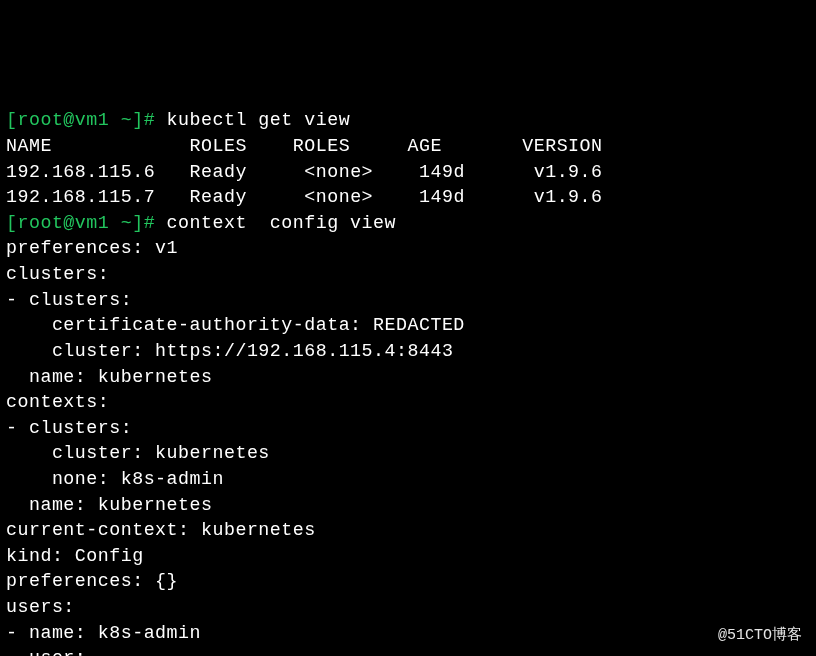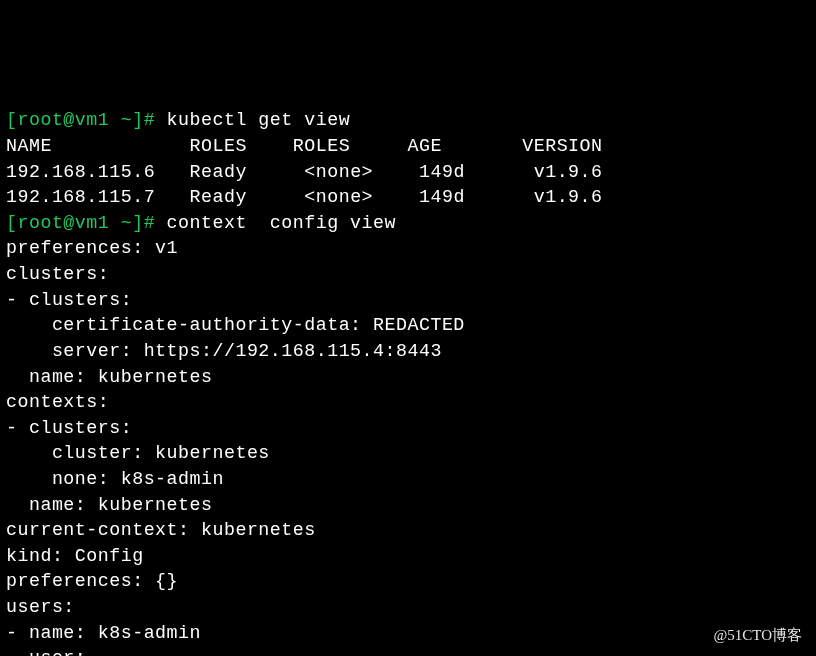--- a/index.html
+++ b/index.html
@@ -26,39 +26,39 @@
     }
     .prompt-l { color: #22c55e; }
     .prompt-c { color: #fff; }
     .watermark {
       position: absolute;
       bottom: 10px;
       right: 14px;
       font-size: 15px;
       color: #fff;
       opacity: 0.9;
-      font-family: Liberation Serif, serif;
+      font-family: Liberation Mono, monospace;
       letter-spacing: 0;
     }
   </style>
 </head>
 <body>
 
 
 
 <div class="terminal"><span class="prompt-l">[root@vm1 ~]# </span><span class="prompt-c">kubectl get view</span>
 <span><span>NAME</span>            <span>ROLES</span>    <span>ROLES</span>     <span>AGE</span>       <span>VERSION</span></span>
 <span><span>192.168.115.6</span>   <span>Ready</span>     <span>&lt;none&gt;</span>    <span>149d</span>      <span>v1.9.6</span></span>
 <span><span>192.168.115.7</span>   <span>Ready</span>     <span>&lt;none&gt;</span>    <span>149d</span>      <span>v1.9.6</span></span>
 <span class="prompt-l">[root@vm1 ~]# </span><span class="prompt-c">context  config view</span>
 <span>preferences: v1</span>
 <span>clusters:</span>
 <span>- clusters:</span>
 <span>    certificate-authority-data: REDACTED</span>
-<span>    server: https://192.168.115.4:8443</span>
+<span>    cluster: https://192.168.115.4:8443</span>
 <span>  name: kubernetes</span>
 <span>contexts:</span>
 <span>- clusters:</span>
 <span>    cluster: kubernetes</span>
 <span>    none: k8s-admin</span>
 <span>  name: kubernetes</span>
 <span>current-context: kubernetes</span>
 <span>kind: Config</span>
 <span>preferences: {}</span>
 <span>users:</span>

